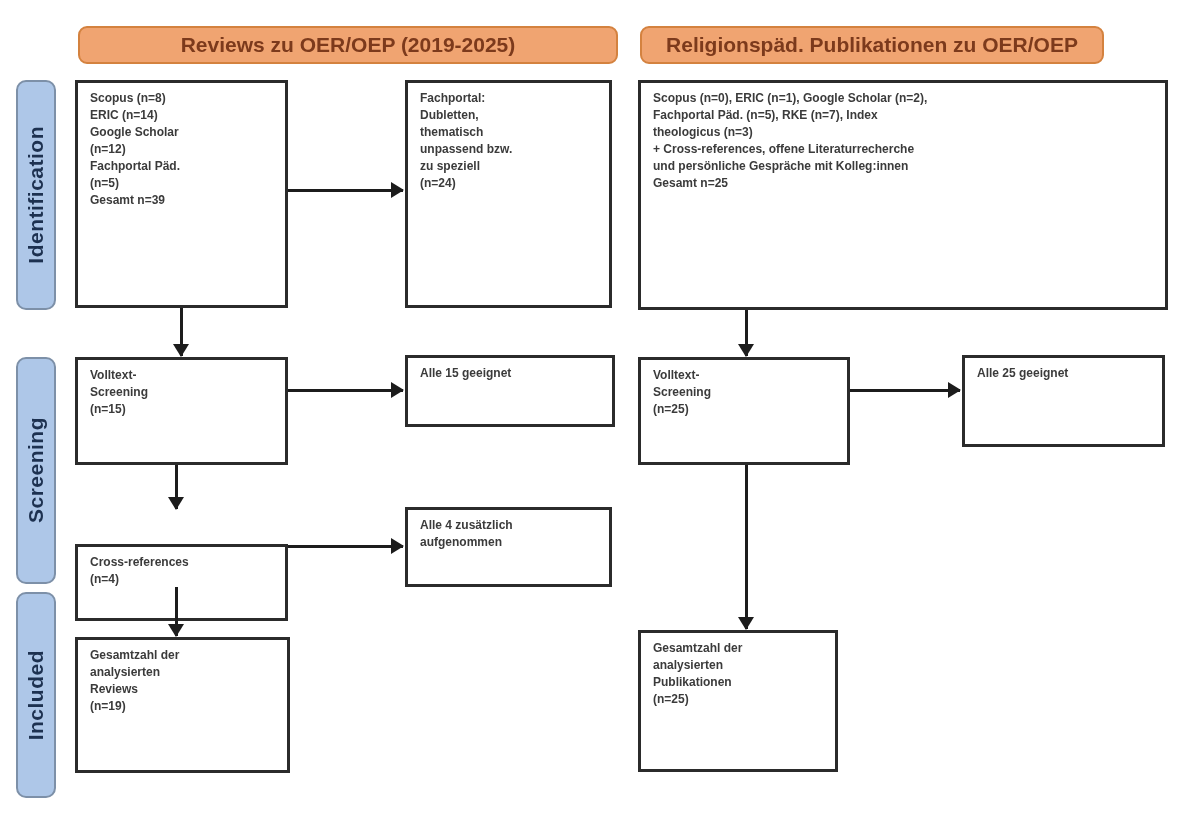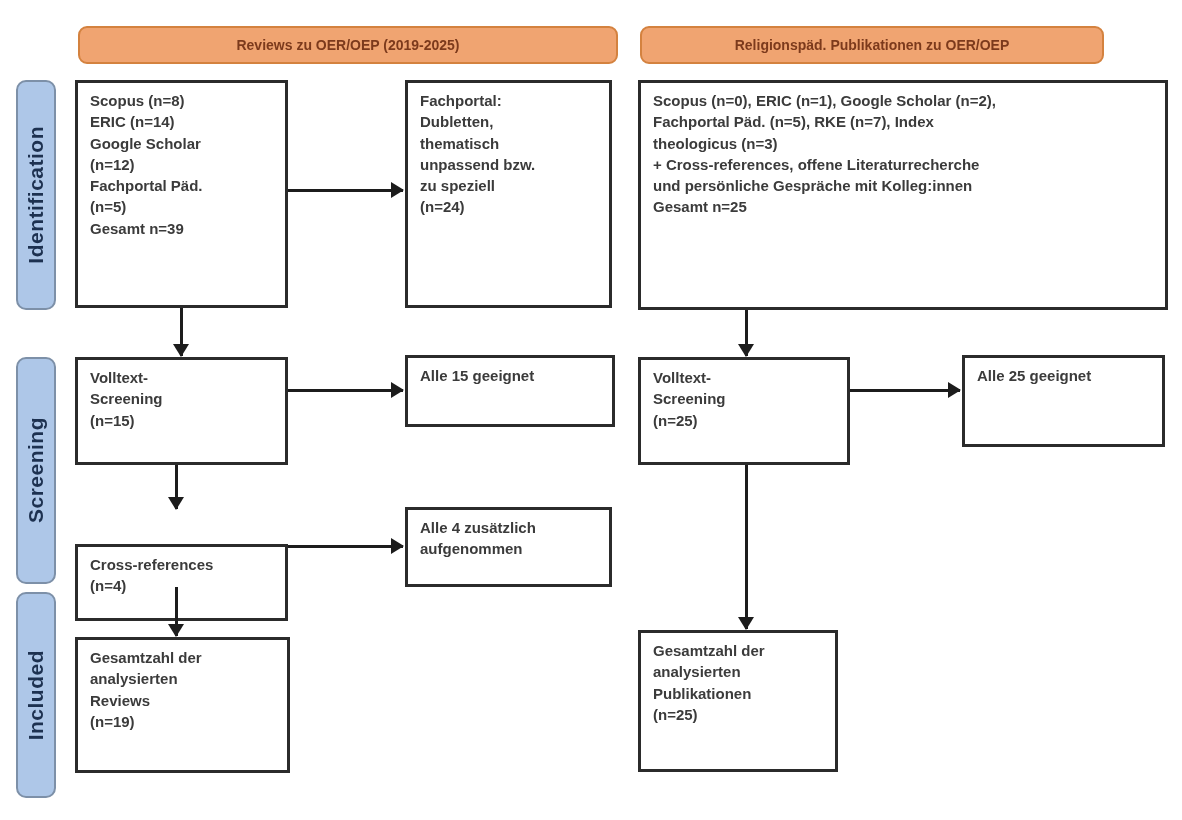--- a/index.html
+++ b/index.html
@@ -10,21 +10,21 @@
   html,body{margin:0;padding:0;background:#e9e9e9;}
   #canvas{
     position:relative; width:1182px; height:820px; background:#ffffff;
     font-family:"Liberation Sans","DejaVu Sans",sans-serif; overflow:hidden;
   }
   
   .header{
     position:absolute; box-sizing:border-box;
     background:var(--orange-fill,#F0A471); border:2px solid var(--orange-border,#D4823F);
     border-radius:9px; display:flex; align-items:center; justify-content:center;
-    color:var(--orange-text,#7C3A1C); font-weight:bold; font-size:14px; white-space:nowrap;
+    color:var(--orange-text,#7C3A1C); font-weight:bold; font-size:21px; white-space:nowrap;
   }
   #header-left {left:78px;  top:26px; width:540px; height:38px;}
   #header-right{left:640px; top:26px; width:464px; height:38px;}
 
   
   .stage{
     position:absolute; box-sizing:border-box; width:40px; left:16px;
     background:var(--blue-fill,#AEC7E8); border:2px solid var(--blue-border,#7D90A8);
     border-radius:10px; display:flex; align-items:center; justify-content:center;
   }
@@ -33,21 +33,21 @@
     font-weight:bold; font-size:21px; color:var(--blue-text,#1D3150); letter-spacing:.5px;
   }
   #stage-identification{top:80px;  height:230px;}
   #stage-screening    {top:357px; height:227px;}
   #stage-included     {top:592px; height:206px;}
 
   
   .box{
     position:absolute; box-sizing:border-box; background:#fff;
     border:3px solid var(--box-border,#2B2B2B);
-    color:var(--box-text,#3B3B3B); font-size:15px; font-weight:600;
+    color:var(--box-text,#3B3B3B); font-size:12px; font-weight:600;
     line-height:1.42; padding:7px 12px 4px 12px;
   }
   #box-l1{left:75px;  top:80px;  width:213px; height:228px;}
   #box-l2{left:405px; top:80px;  width:207px; height:228px;}
   #box-r1{left:638px; top:80px;  width:530px; height:230px;}
   #box-l3{left:75px;  top:357px; width:213px; height:108px;}
   #box-l4{left:405px; top:355px; width:210px; height:72px;}
   #box-r2{left:638px; top:357px; width:212px; height:108px;}
   #box-r3{left:962px; top:355px; width:203px; height:92px;}
   #box-l5{left:75px;  top:510px; width:213px; height:77px;margin-top:34px;}

